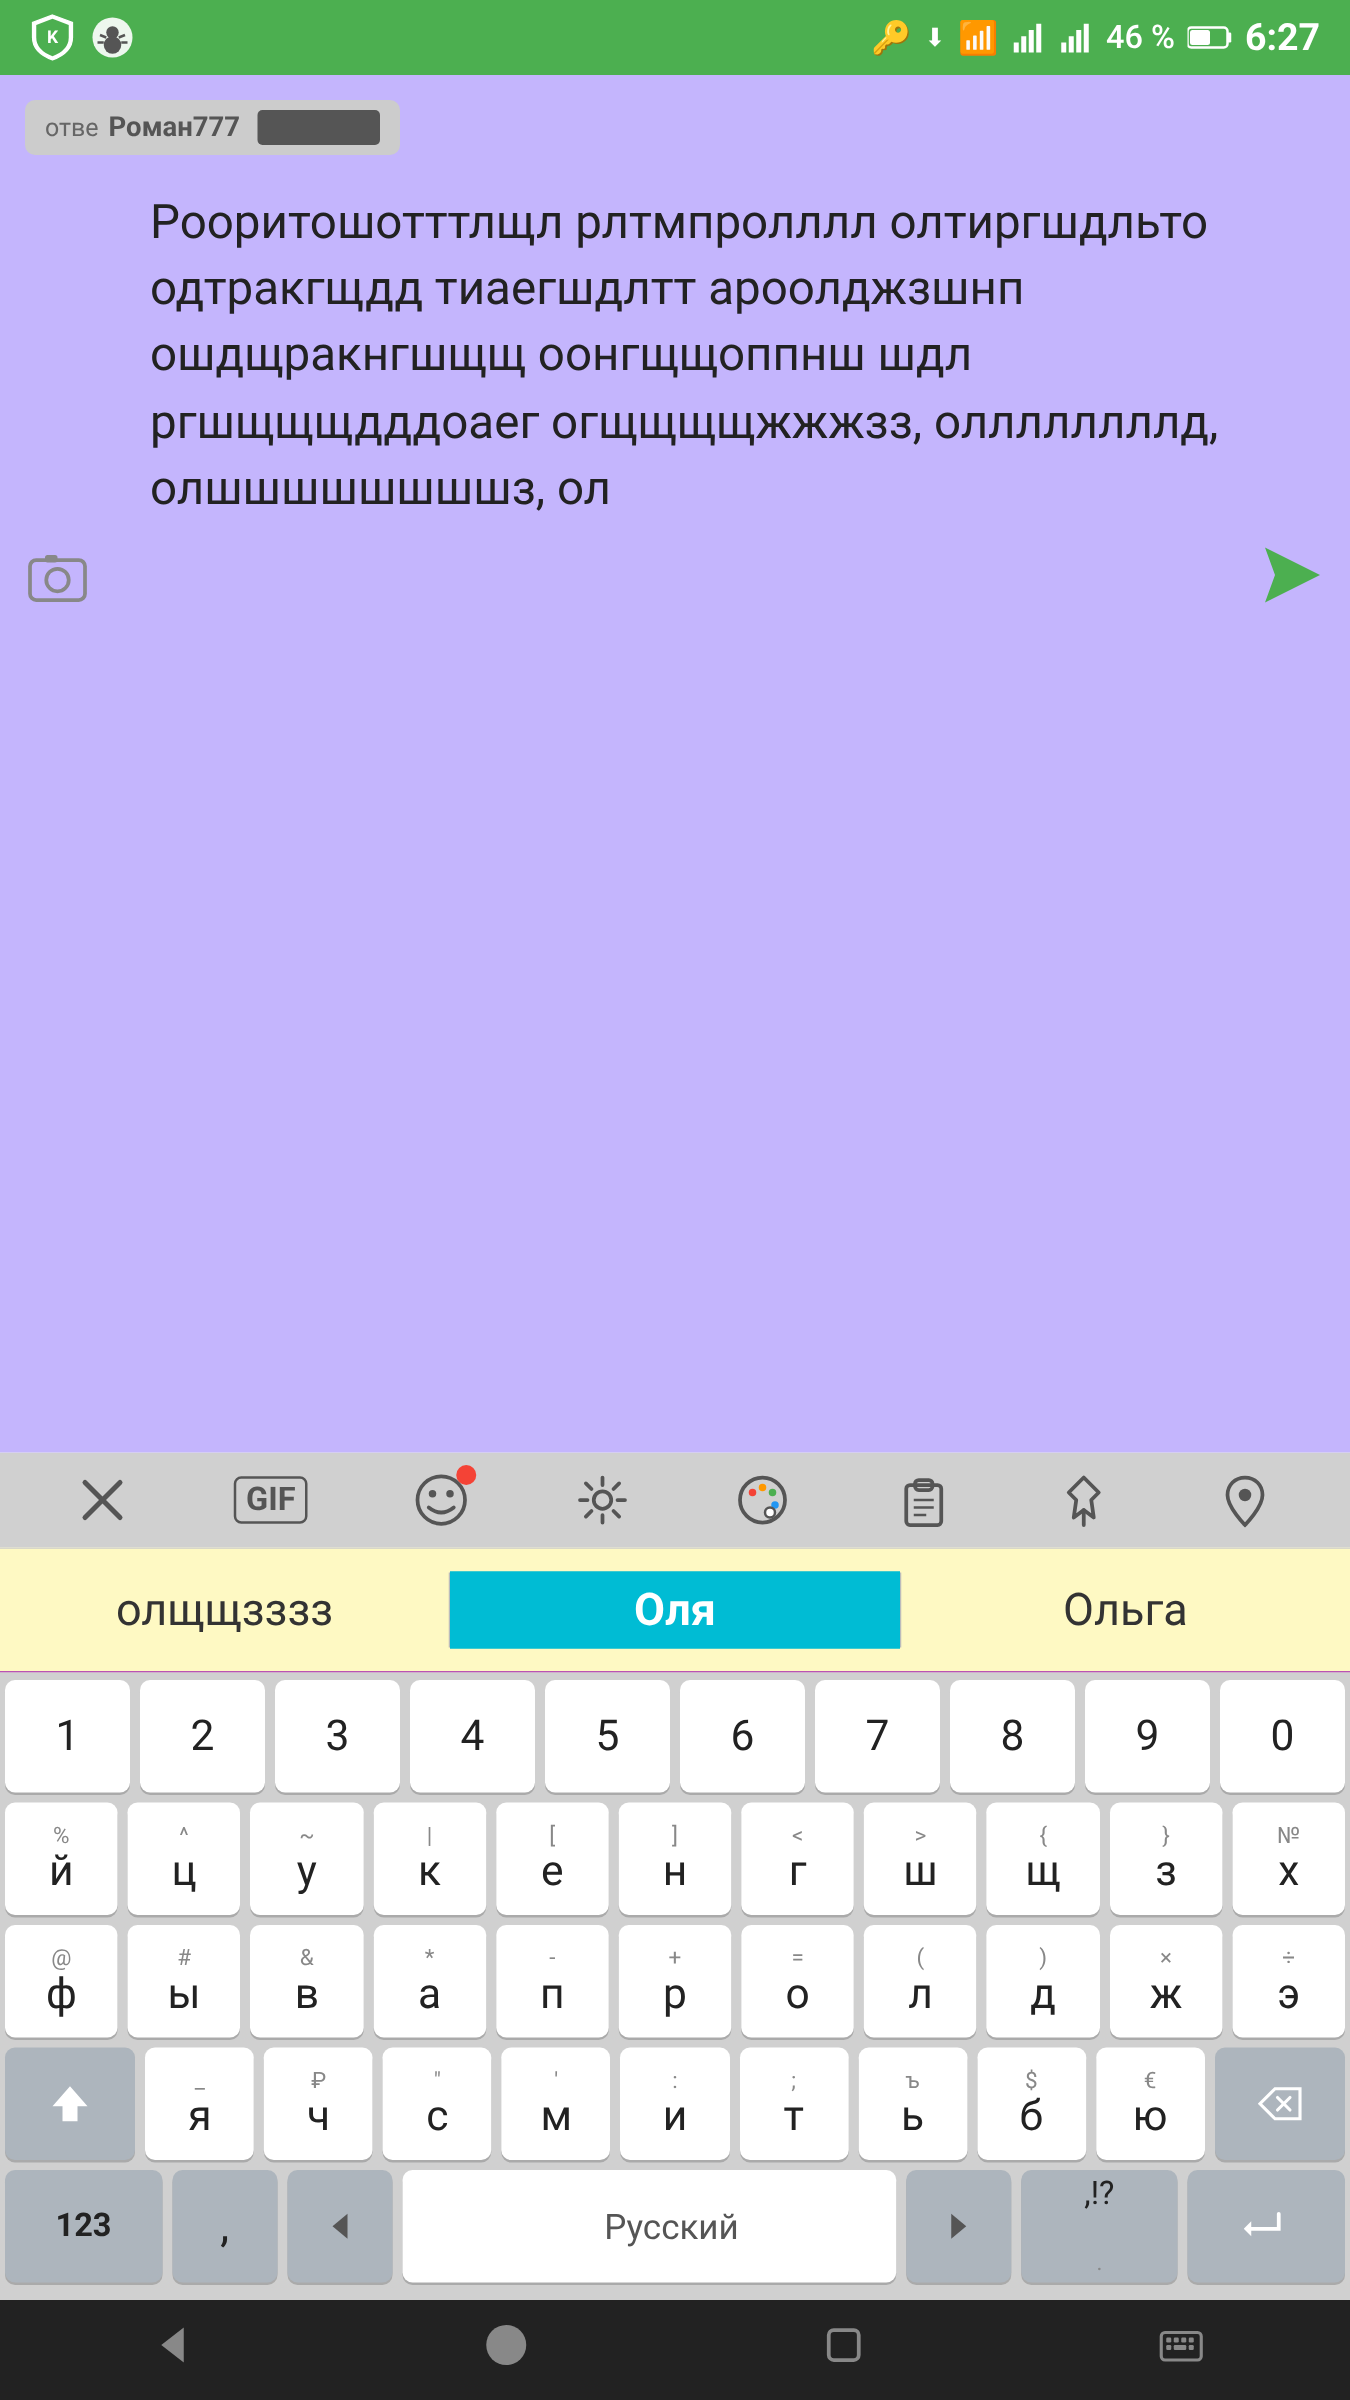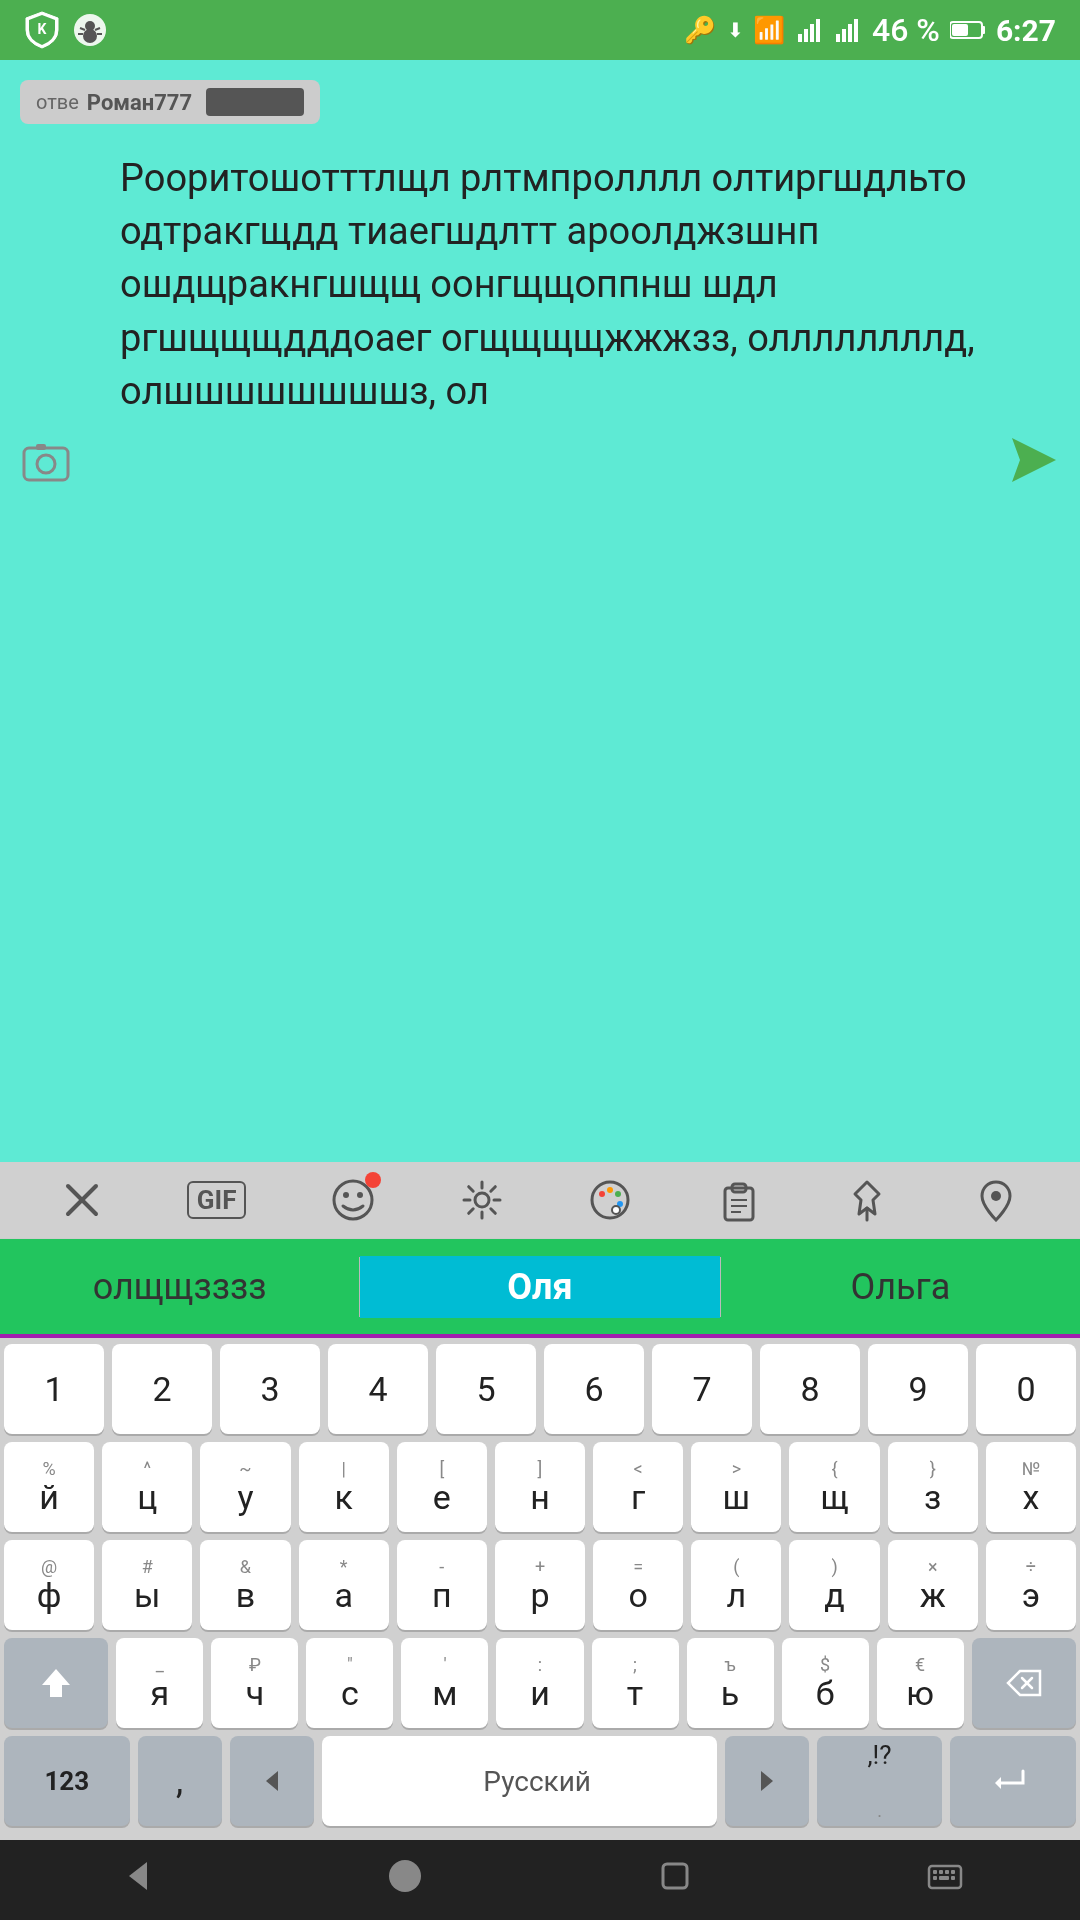--- a/index.html
+++ b/index.html
@@ -34,21 +34,21 @@
       align-items: center;
       gap: 10px;
       font-size: 26px;
       color: white;
       font-weight: 500;
     }
 
     
     .chat-area {
       flex: 1;
-      background: #5eead4;
+      background: #c4b5fd;
       padding: 16px 0 0 0;
       overflow: hidden;
       position: relative;
     }
 
     
     .reply-bubble {
       position: absolute;
       top: 20px;
       left: 20px;
@@ -116,27 +116,27 @@
       top: -6px;
       right: -6px;
       background: #f44336;
       border-radius: 50%;
       width: 16px;
       height: 16px;
     }
 
     
     .autocomplete-row {
-      background: #22c55e;
+      background: #fef9c3;
       height: 100px;
       display: flex;
       align-items: center;
       flex-shrink: 0;
       border-top: 1px solid #ccc;
-      border-bottom: 4px solid #a21caf;
+      border-bottom: 1px solid #a21caf;
     }
     .autocomplete-item {
       flex: 1;
       text-align: center;
       font-size: 36px;
       color: #333;
       cursor: pointer;
       padding: 10px 0;
     }
     .autocomplete-item.selected {
@@ -258,21 +258,21 @@
       <rect x="8" y="13" width="4" height="13" fill="white"></rect>
       <rect x="14" y="8" width="4" height="18" fill="white"></rect>
       <rect x="20" y="3" width="4" height="23" fill="white"></rect>
     </svg>
     <svg width="28" height="28" viewBox="0 0 28 28">
       <rect x="2" y="18" width="4" height="8" fill="white"></rect>
       <rect x="8" y="13" width="4" height="13" fill="white"></rect>
       <rect x="14" y="8" width="4" height="18" fill="white"></rect>
       <rect x="20" y="3" width="4" height="23" fill="white"></rect>
     </svg>
-    <span style="font-size:32px;">46 %</span>
+    <span style="font-size:26px;">46 %</span>
 
     <svg width="36" height="20" viewBox="0 0 36 20">
       <rect x="0" y="2" width="32" height="16" rx="3" fill="none" stroke="white" stroke-width="2"></rect>
       <rect x="32" y="6" width="3" height="8" rx="1" fill="white"></rect>
       <rect x="2" y="4" width="16" height="12" rx="2" fill="white"></rect>
     </svg>
     <span style="font-size:30px; font-weight:bold;">6:27</span>
   </div>
 </div>
 

